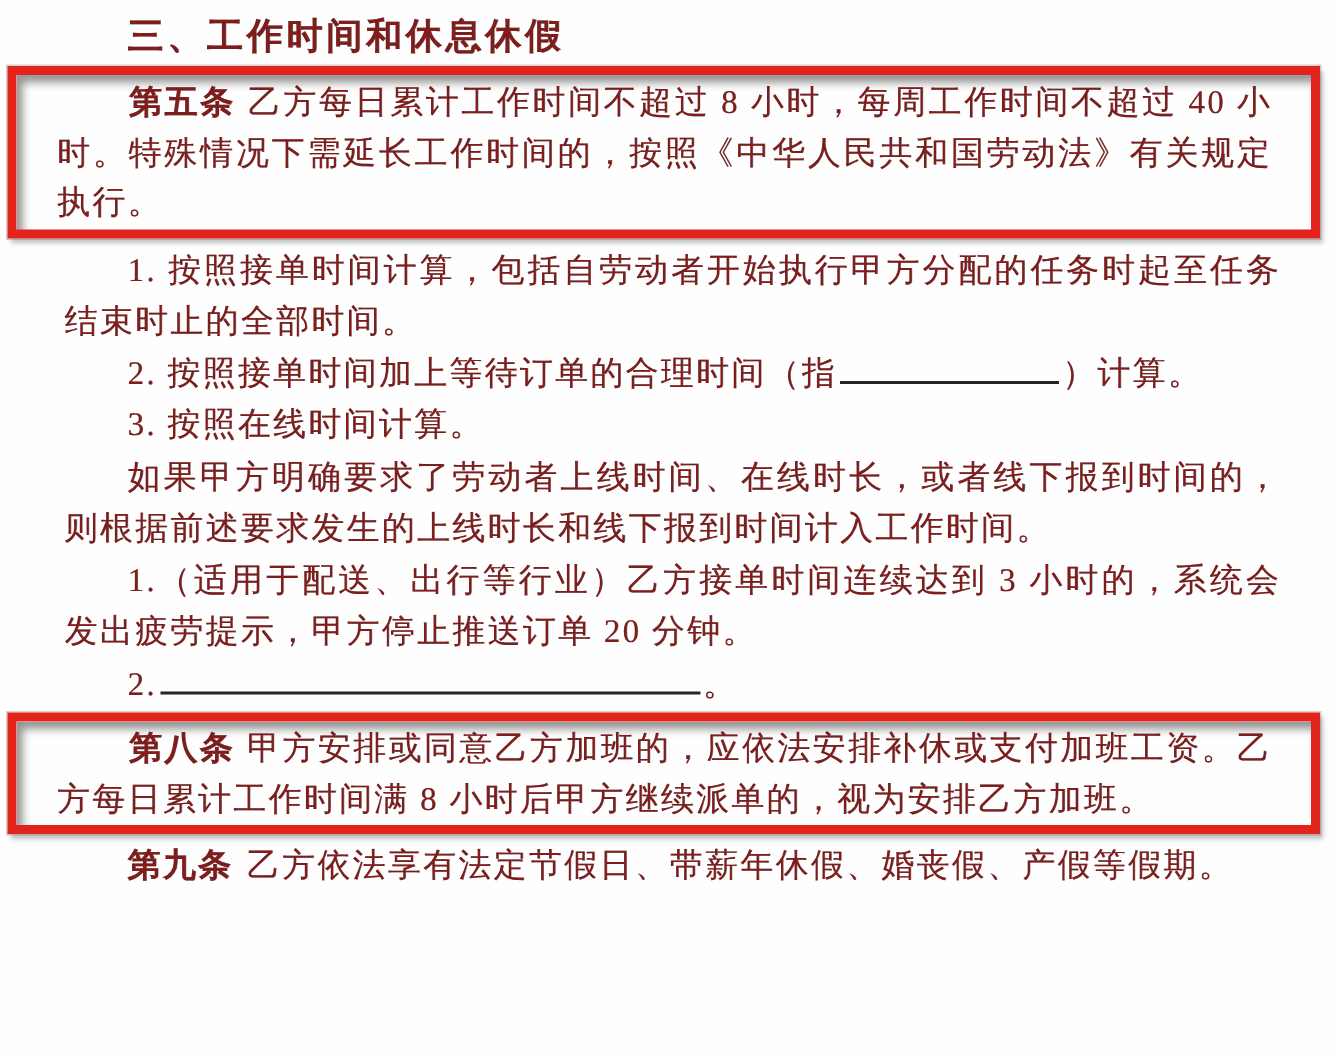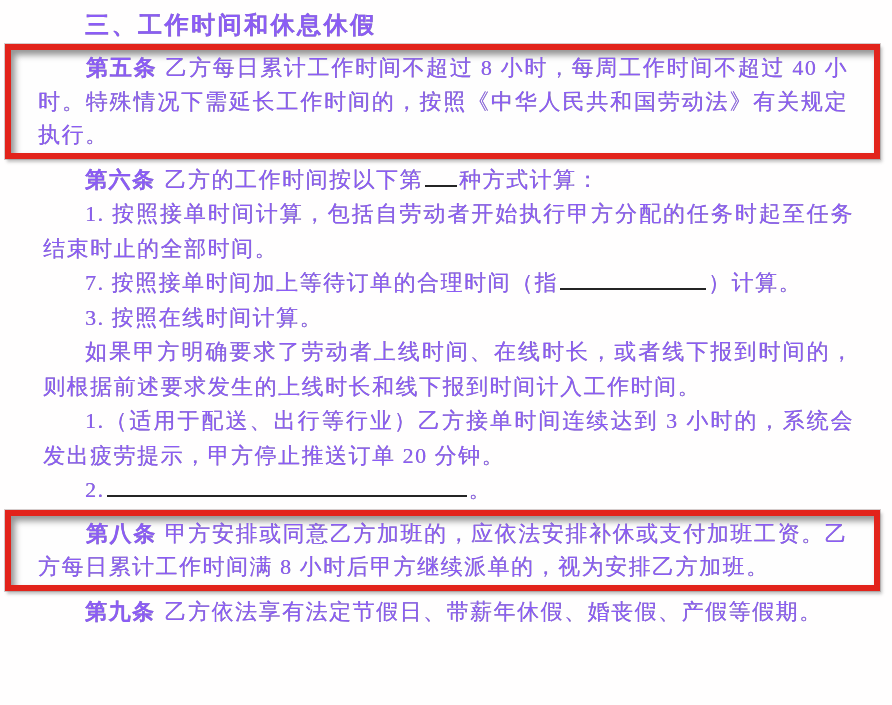--- a/index.html
+++ b/index.html
@@ -2,21 +2,21 @@
 <html><head>
 <meta charset="utf-8">
 <style>
   html,body { margin:0; padding:0; background:#ffffff; }
   .page {
     position:relative;
     width:892px; height:705px;
     background:#fffefe;
     overflow:hidden;
     font-family:"Liberation Serif","DejaVu Serif",serif;
-    color:#8b5cf6;
+    color:#7f1d1d;
   }
   .content {
     padding:8px 38px 0 43px;
     font-size:22px;
     line-height:34.5px;
     text-align:justify;
     letter-spacing:1.5px;
     text-shadow:0.3px 0.3px 0.4px rgba(50,50,50,0.55);
   }
   .heading {
@@ -50,23 +50,22 @@
   .boxed .seg-bold { margin-right:8px; }
 </style>
 </head>
 <body>
 
 <div class="page">
   <div class="content">
     <div class="heading">三、工作时间和休息休假</div>
     <div id="paragraphs">
         <div class="para boxed" style="border-color: rgb(226, 35, 27);"><span class="seg-bold">第五条</span><span class="seg-text">乙方每日累计工作时间不超过 8 小时，每周工作时间不超过 40 小时。特殊情况下需延长工作时间的，按照《中华人民共和国劳动法》有关规定执行。</span></div>
-        <div class="para"><span class="seg-bold">第六条</span><span class="seg-text">乙方的工作时间按以下第</span><span class="blank" style="width: 32px;"></span><span class="seg-text">种方式计算：</span></div>
         <div class="para"><span class="seg-text">1. 按照接单时间计算，包括自劳动者开始执行甲方分配的任务时起至任务结束时止的全部时间。</span></div>
-        <div class="para"><span class="seg-text">7. 按照接单时间加上等待订单的合理时间（指</span><span class="blank" style="width: 146px;"></span><span class="seg-text">）计算。</span></div>
+        <div class="para"><span class="seg-text">2. 按照接单时间加上等待订单的合理时间（指</span><span class="blank" style="width: 146px;"></span><span class="seg-text">）计算。</span></div>
         <div class="para"><span class="seg-text">3. 按照在线时间计算。</span></div>
         <div class="para"><span class="seg-text">如果甲方明确要求了劳动者上线时间、在线时长，或者线下报到时间的，则根据前述要求发生的上线时长和线下报到时间计入工作时间。</span></div>
         <div class="para"><span class="seg-text">1.（适用于配送、出行等行业）乙方接单时间连续达到 3 小时的，系统会发出疲劳提示，甲方停止推送订单 20 分钟。</span></div>
         <div class="para"><span class="seg-text">2.</span><span class="blank" style="width: 360px;"></span><span class="seg-text">。</span></div>
         <div class="para boxed" style="border-color: rgb(226, 35, 27);"><span class="seg-bold">第八条</span><span class="seg-text">甲方安排或同意乙方加班的，应依法安排补休或支付加班工资。乙方每日累计工作时间满 8 小时后甲方继续派单的，视为安排乙方加班。</span></div>
         <div class="para"><span class="seg-bold">第九条</span><span class="seg-text">乙方依法享有法定节假日、带薪年休假、婚丧假、产假等假期。</span></div>
       </div>
 
   </div>
 </div>

